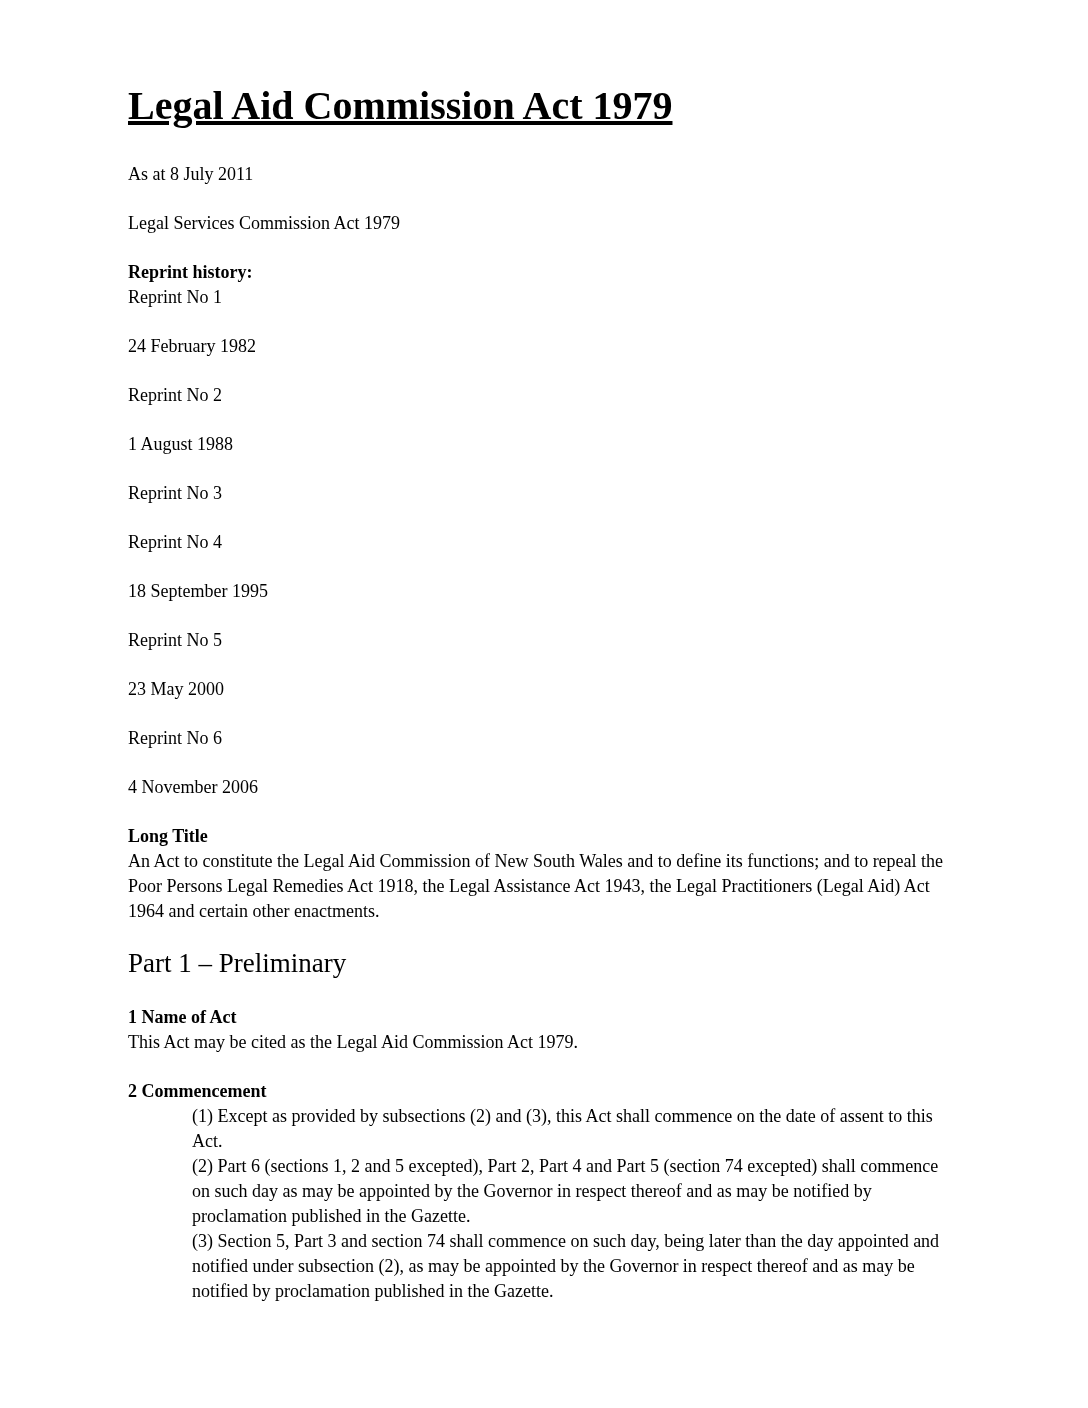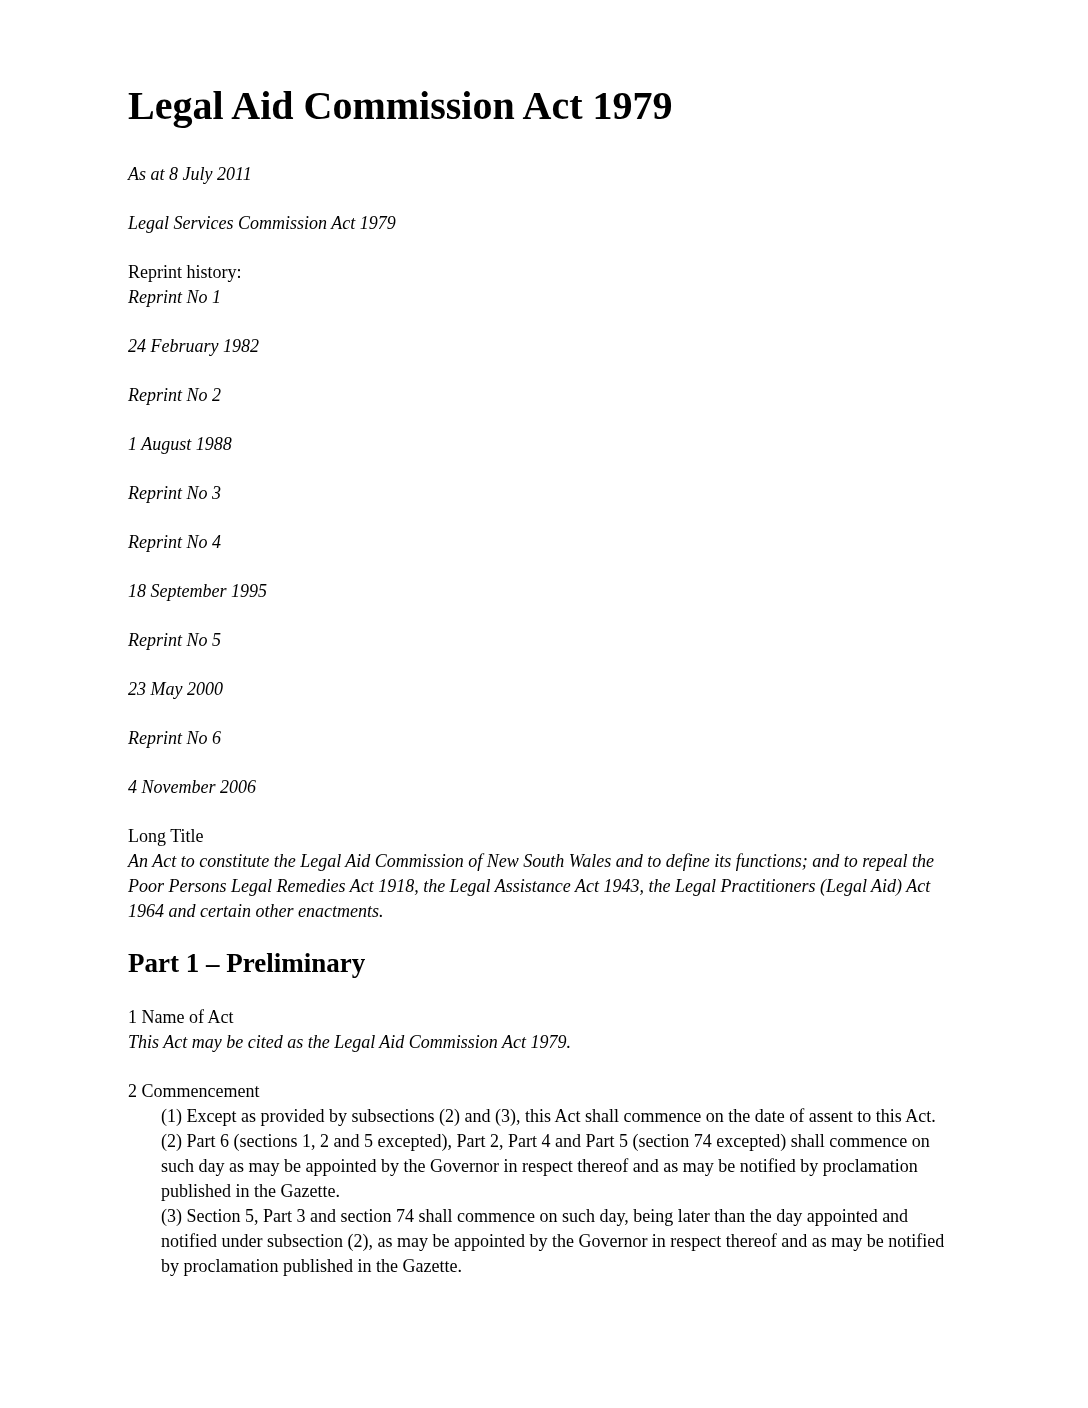--- a/index.html
+++ b/index.html
@@ -19,41 +19,41 @@
       width: 1088px;
       height: 1408px;
       padding: 84px 128px 0 128px;
       overflow: hidden;
     }
     .doc-title {
       font-size: 40px;
       font-weight: 700;
       margin: 0 0 34px 0;
       line-height: 1.1;
+      text-decoration: underline;
     }
     p {
       font-size: 18px;
       line-height: 25px;
       margin: 0;
     }
     .gap {
       margin-bottom: 24px;
-      font-style: italic;
     }
     .bold {
-      font-weight: 400;
+      font-weight: 700;
     }
     .part-heading {
       font-size: 27px;
-      font-weight: 700;
+      font-weight: 400;
       margin: 22px 0 26px 0;
       line-height: 1.15;
     }
     .subsections p {
-      margin-left: 33px;
+      margin-left: 64px;
     }
   </style>
 </head>
 <body>
 
 <div class="page">
 
   <h1 class="doc-title">Legal Aid Commission Act 1979</h1>
 
   <p class="gap">As at 8 July 2011</p>

